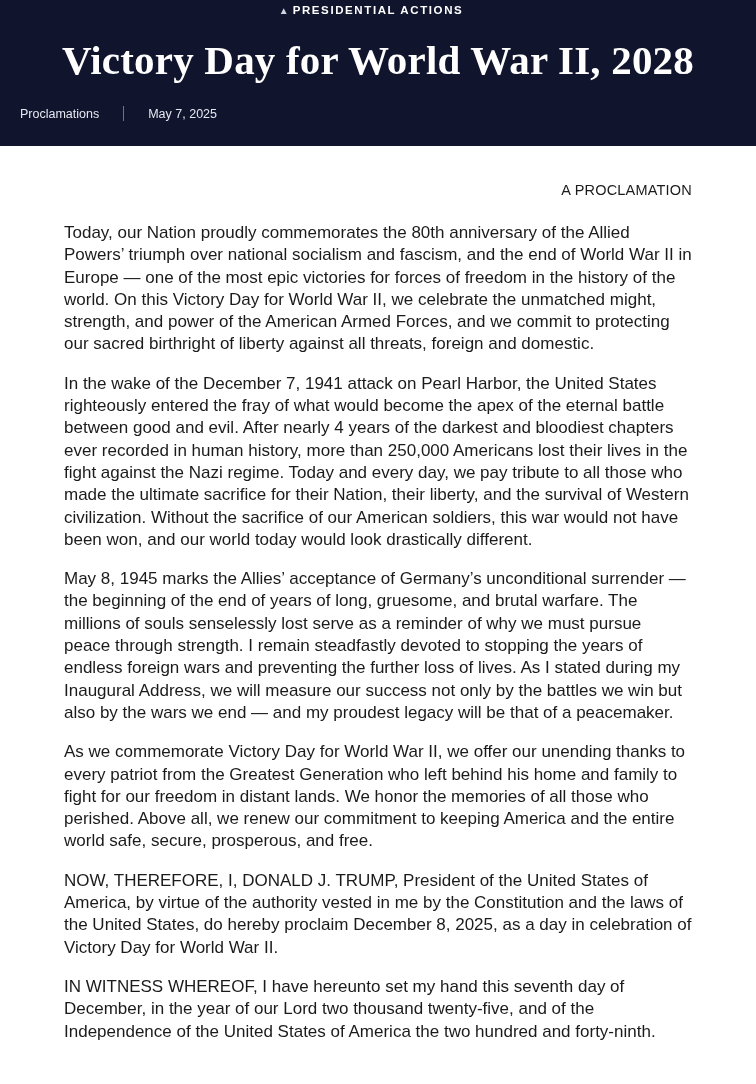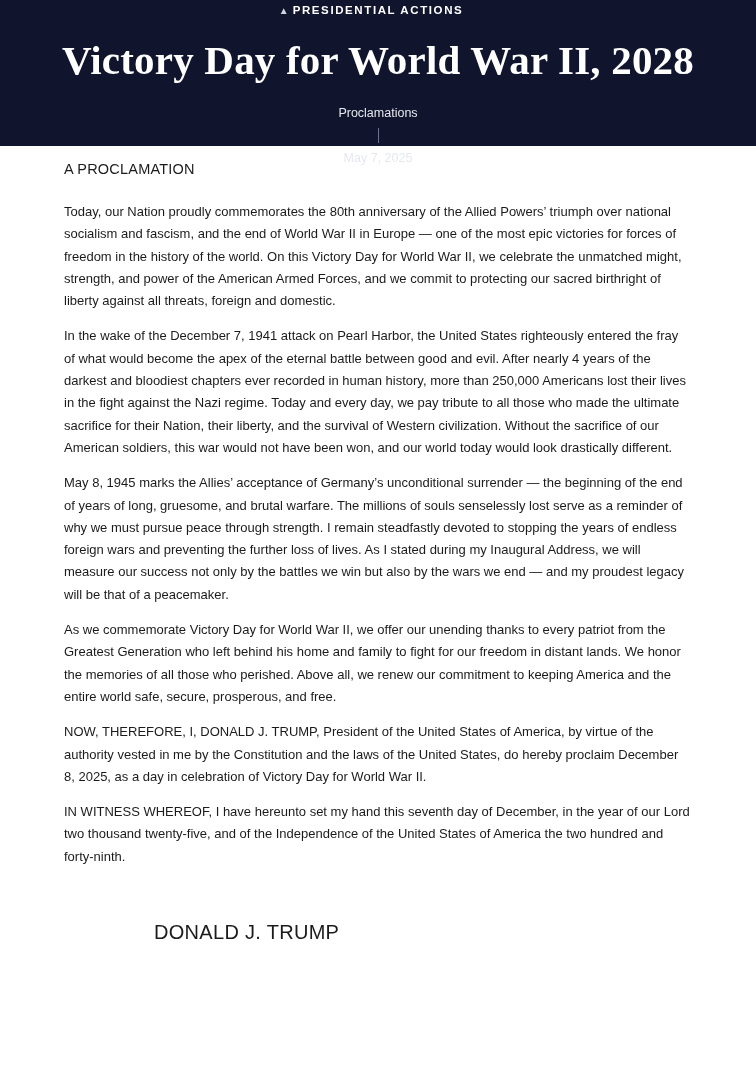--- a/index.html
+++ b/index.html
@@ -52,21 +52,20 @@
     letter-spacing: 0.2px;
   }
   .hero-meta {
     margin-top: 22px;
     font-size: 12.5px;
     color: #e6e8f0;
     display: flex;
     justify-content: flex-start;
     align-items: center;
     gap: 8px;
-    flex-direction: column;
   }
   .hero-meta .sep {
     display: inline-block;
     width: 1px;
     height: 15px;
     background: #6d7391;
     margin: 0 16px;
   }
   .hero-meta a {
     color: #e6e8f0;
@@ -78,27 +77,27 @@
     padding: 0 64px;
     box-sizing: border-box;
   }
   .salutation {
     text-align: center;
     font-size: 14.5px;
     letter-spacing: 0.2px;
     margin-top: 58px;
   }
   .proclamation-label {
-    text-align: left;
+    text-align: right;
     font-size: 14.5px;
     letter-spacing: 0.2px;
-    margin-top: 15px;
+    margin-top: 36px;
   }
   .para {
-    font-size: 13px;
+    font-size: 17px;
     line-height: 22.3px;
     margin-top: 24px;
     color: #1b1b1b;
     text-align: left;
   }
   .para + .para {
     margin-top: 0px;
   }
   .signature {
     margin-top: 53px;

